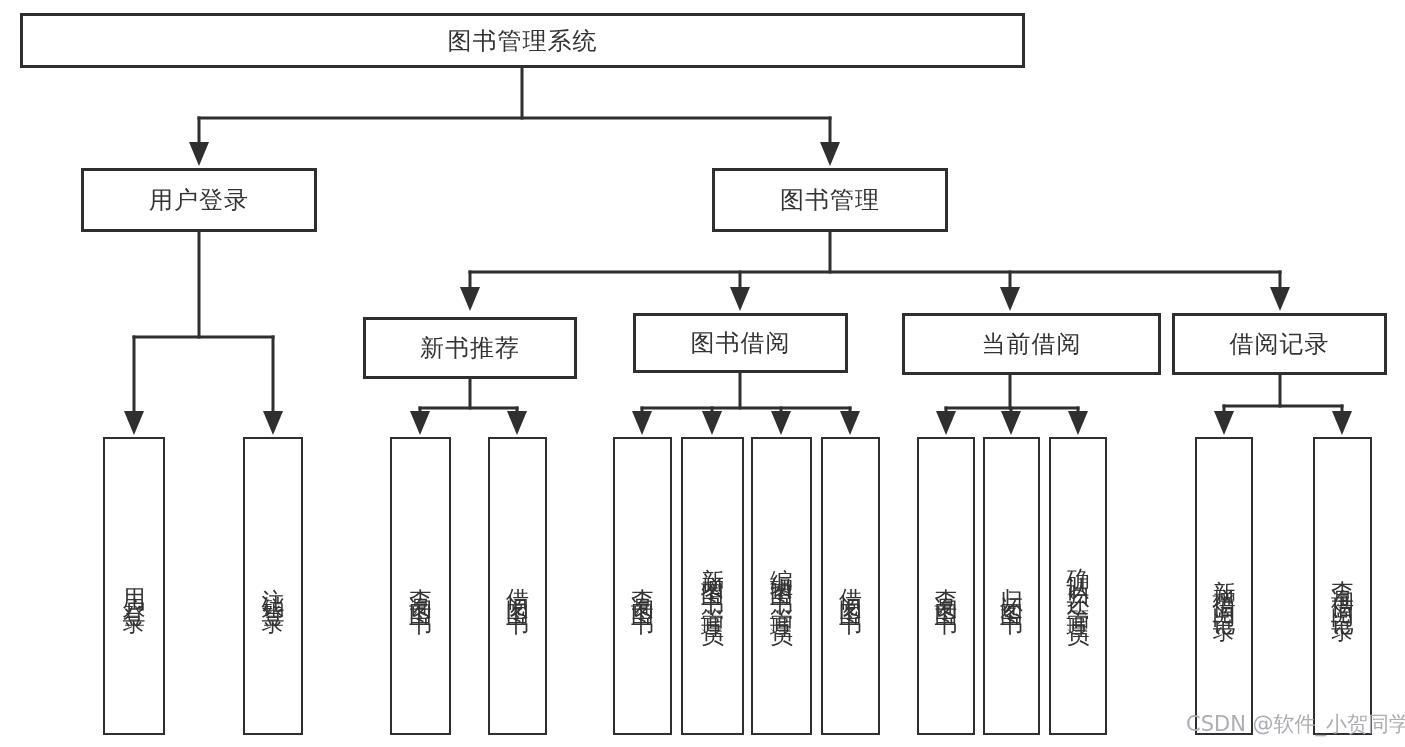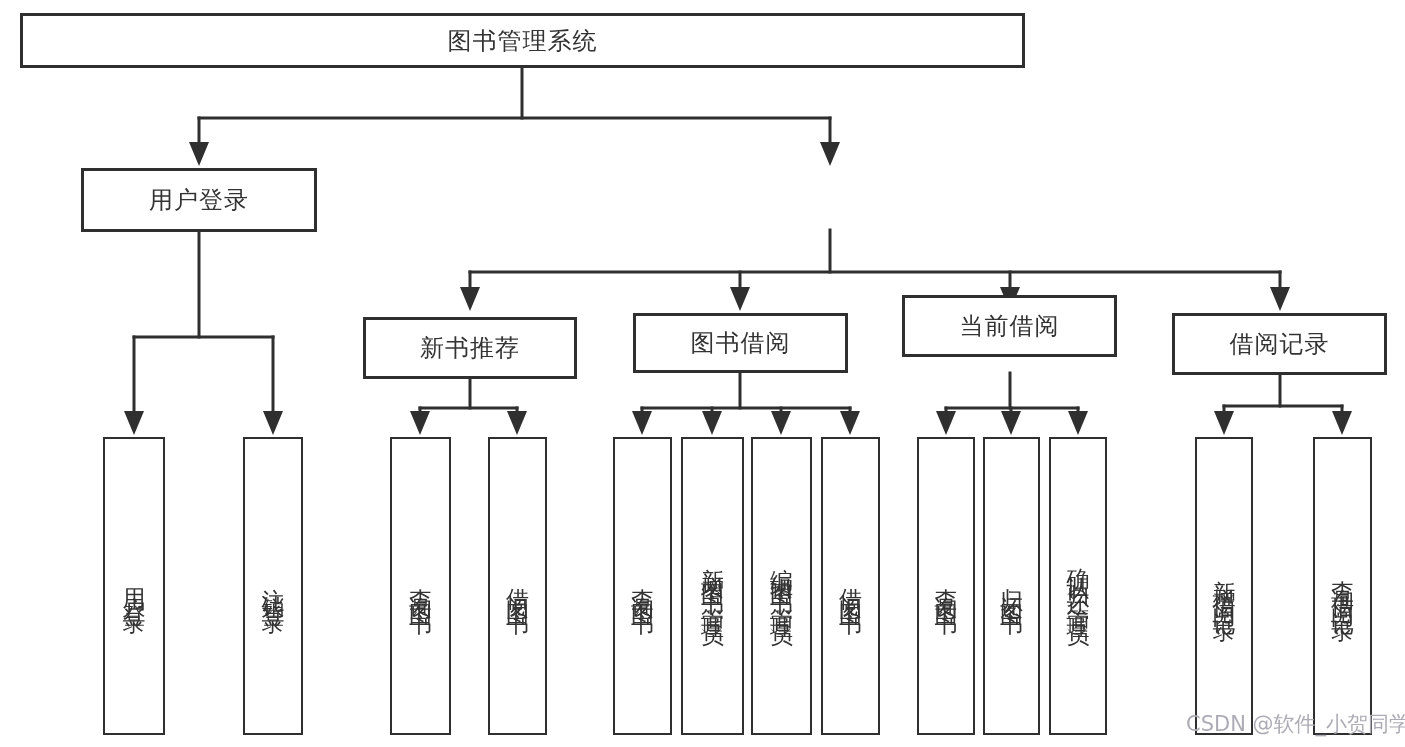--- a/index.html
+++ b/index.html
@@ -137,28 +137,31 @@
     </g>
   </svg>
 
   <div class="node parent" style="left:20px; top:13px; width:1005px; height:55px;">
     <span>图书管理系统</span>
   </div>
 
   <div class="node parent" style="left:81px; top:168px; width:236px; height:64px;">
     <span>用户登录</span>
   </div>
+  <div class="node parent" style="left:712px; top:168px; width:236px; height:64px;">
+    <span>图书管理</span>
+  </div>
 
   <div class="node parent" style="left:363px; top:317px; width:214px; height:62px;">
     <span>新书推荐</span>
   </div>
   <div class="node parent" style="left:633px; top:313px; width:215px; height:60px;">
     <span>图书借阅</span>
   </div>
-  <div class="node parent" style="left:902px; top:295px; width:215px; height:62px;">
+  <div class="node parent" style="left:902px; top:313px; width:259px; height:62px;">
     <span>当前借阅</span>
   </div>
   <div class="node parent" style="left:1172px; top:313px; width:215px; height:62px;">
     <span>借阅记录</span>
   </div>
 
   <div class="node leaf" style="left:103px; width:62px;">
     <span class="v-label">用户登录</span>
   </div>
   <div class="node leaf" style="left:243px; width:60px;">

